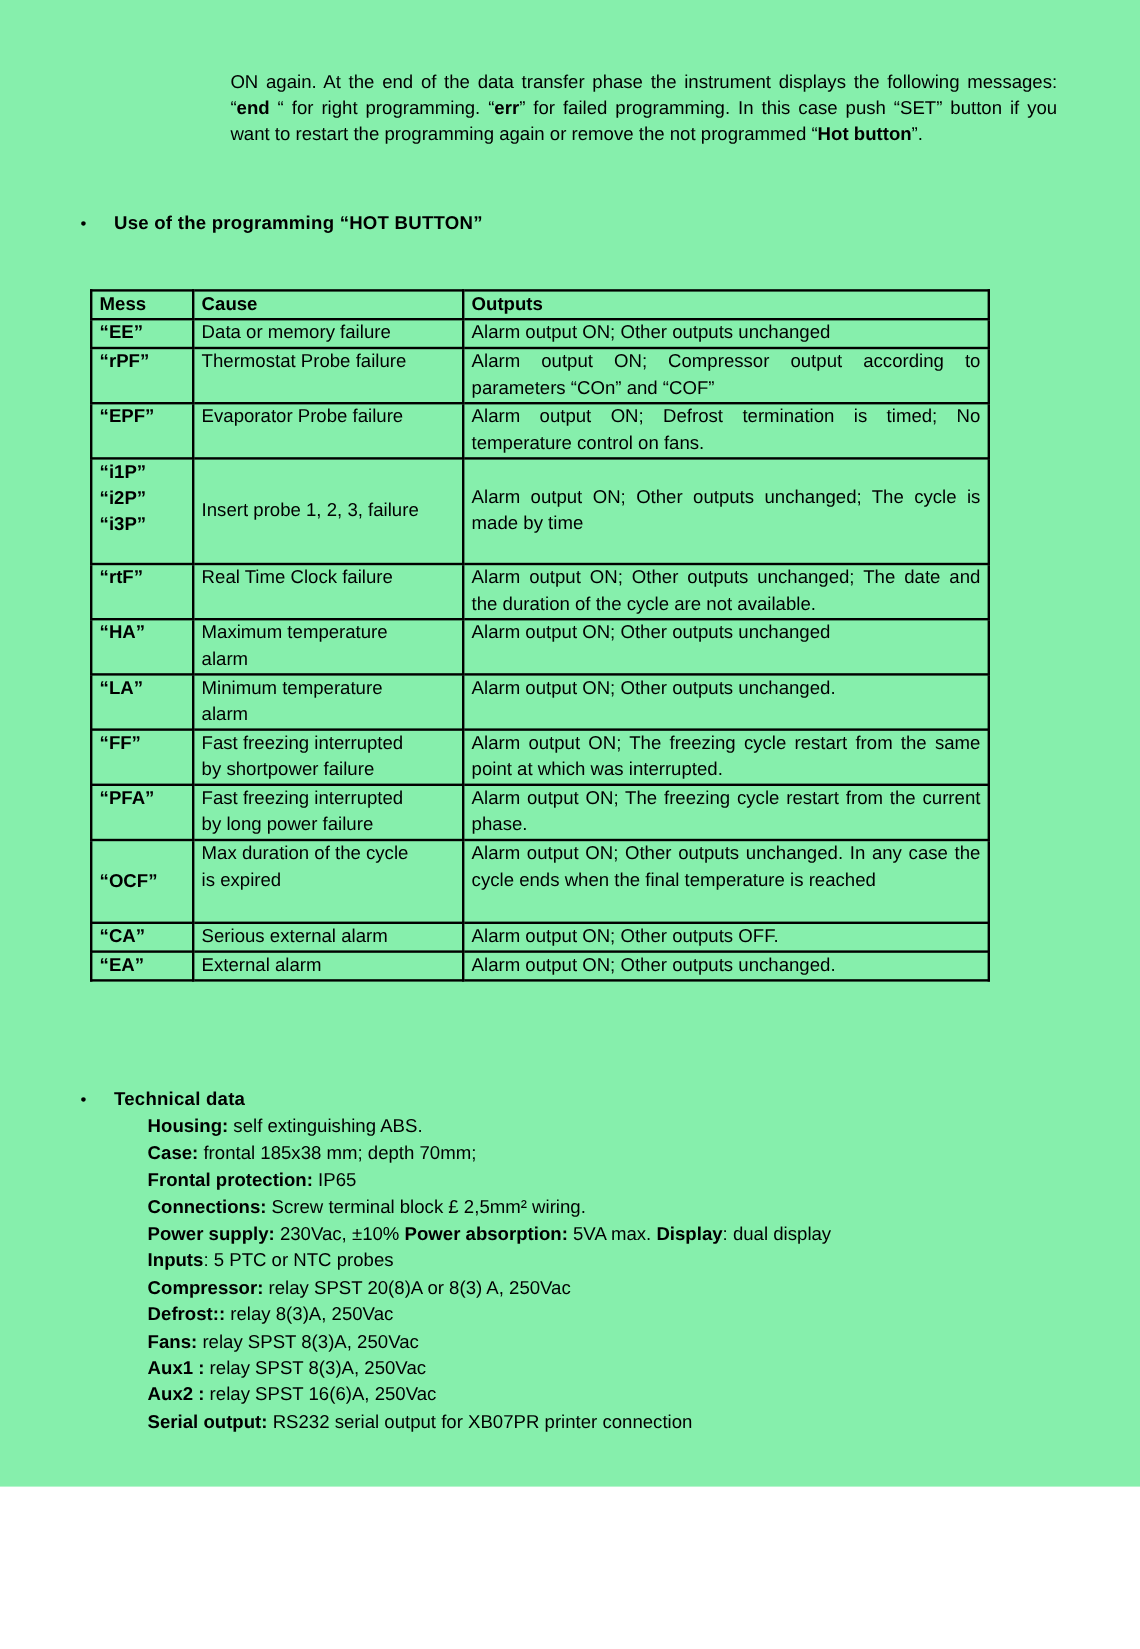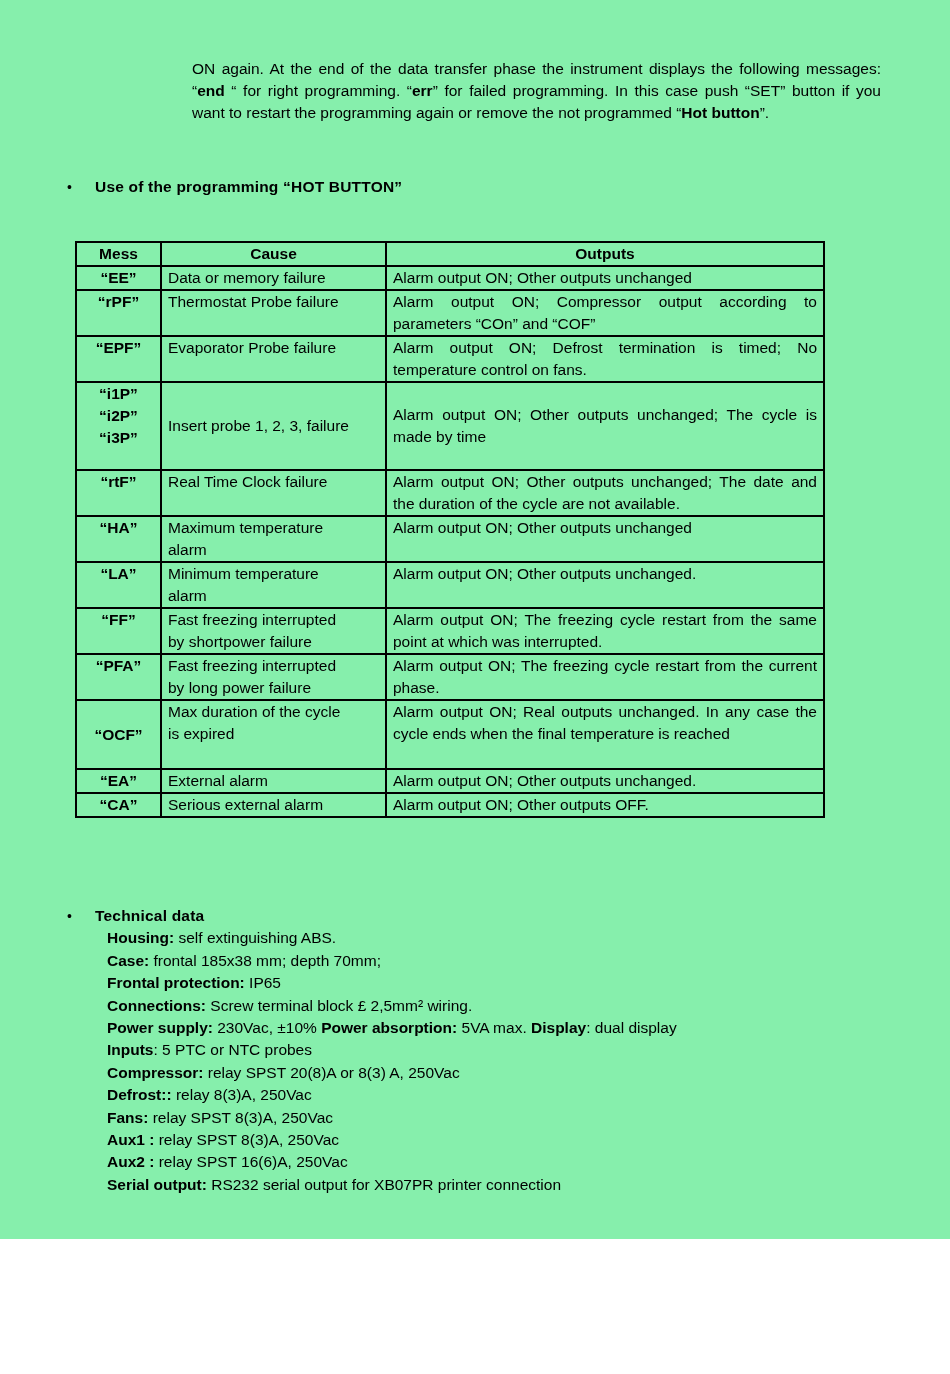--- a/index.html
+++ b/index.html
@@ -49,24 +49,23 @@
     border-collapse: collapse;
     table-layout: fixed;
     font-size: 15.5px;
     line-height: 22px;
   }
   .alarm-table th, .alarm-table td {
     border: 2px solid #000000;
     padding: 0 6px;
     vertical-align: top;
     overflow: hidden;
-    text-align: center;
   }
   .alarm-table th {
-    text-align: center;
+    text-align: left;
     font-weight: bold;
     height: 21px;
   }
   .alarm-table td.mess {
     font-weight: bold;
     white-space: pre-line;
   }
   .alarm-table td.cause {
     white-space: pre-line;
     text-align: justify;
@@ -93,21 +92,21 @@
     align-items: baseline;
     font-weight: bold;
     letter-spacing: 0.2px;
   }
   .tech-heading .bullet {
     width: 28px;
     font-weight: normal;
     font-size: 14px;
     flex: none;
   }
-  .tech-lines { margin-left: 40px; }
+  .tech-lines { margin-left: 56px; }
   .tech-line { white-space: pre-wrap; }
 
   .page-number {
     position: absolute;
     left: 0;
     top: 1292px;
     width: 950px;
     text-align: center;
     font-size: 15px;
   }
@@ -186,31 +185,31 @@
       <tr>
         <td class="mess">“PFA”</td>
         <td class="cause">Fast freezing interrupted
 by long power failure</td>
         <td class="outputs">Alarm output ON; The freezing cycle restart from the current phase.</td>
       </tr>
       <tr class="row-ocf">
         <td class="mess">“OCF”</td>
         <td class="cause">Max duration of the cycle
 is expired</td>
-        <td class="outputs">Alarm output ON; Real outputs unchanged. In any case the cycle ends when the final temperature is reached</td>
+        <td class="outputs">Alarm output ON; Other outputs unchanged. In any case the cycle ends when the final temperature is reached</td>
+      </tr>
+      <tr>
+        <td class="mess">“CA”</td>
+        <td class="cause">Serious external alarm</td>
+        <td class="outputs">Alarm output ON; Other outputs OFF.</td>
       </tr>
       <tr>
         <td class="mess">“EA”</td>
         <td class="cause">External alarm</td>
         <td class="outputs">Alarm output ON; Other outputs unchanged.</td>
-      </tr>
-      <tr>
-        <td class="mess">“CA”</td>
-        <td class="cause">Serious external alarm</td>
-        <td class="outputs">Alarm output ON; Other outputs OFF.</td>
       </tr>
     </tbody>
   </table>
 
   <div class="tech">
     <div class="tech-heading">
       <span class="bullet">•</span>
       <span>Technical data</span>
     </div>
     <div class="tech-lines">

